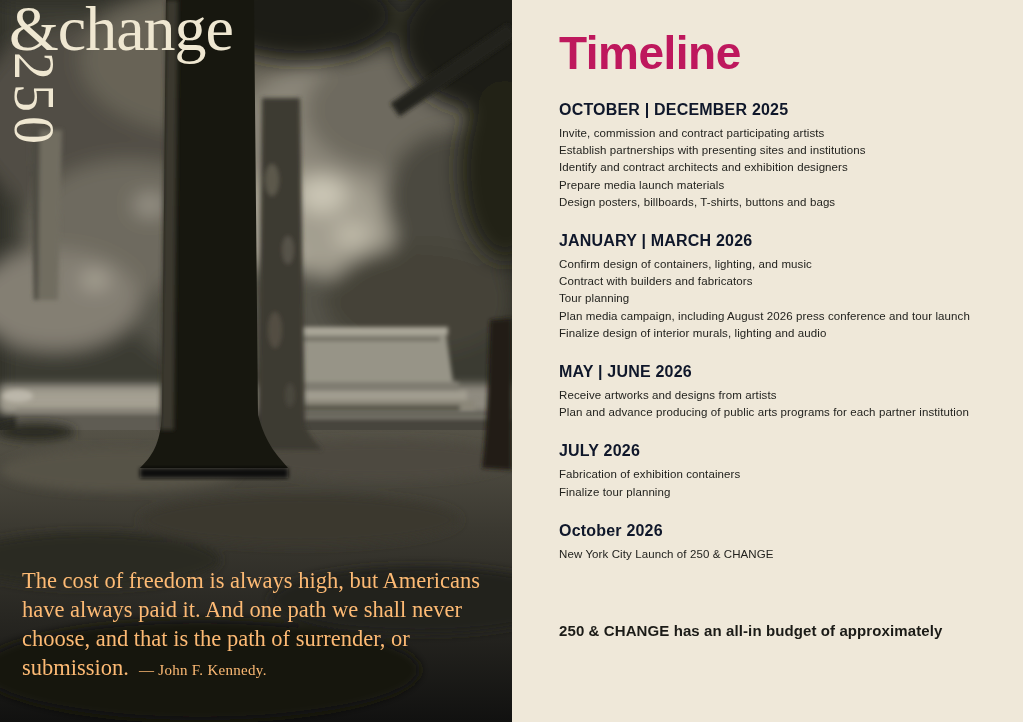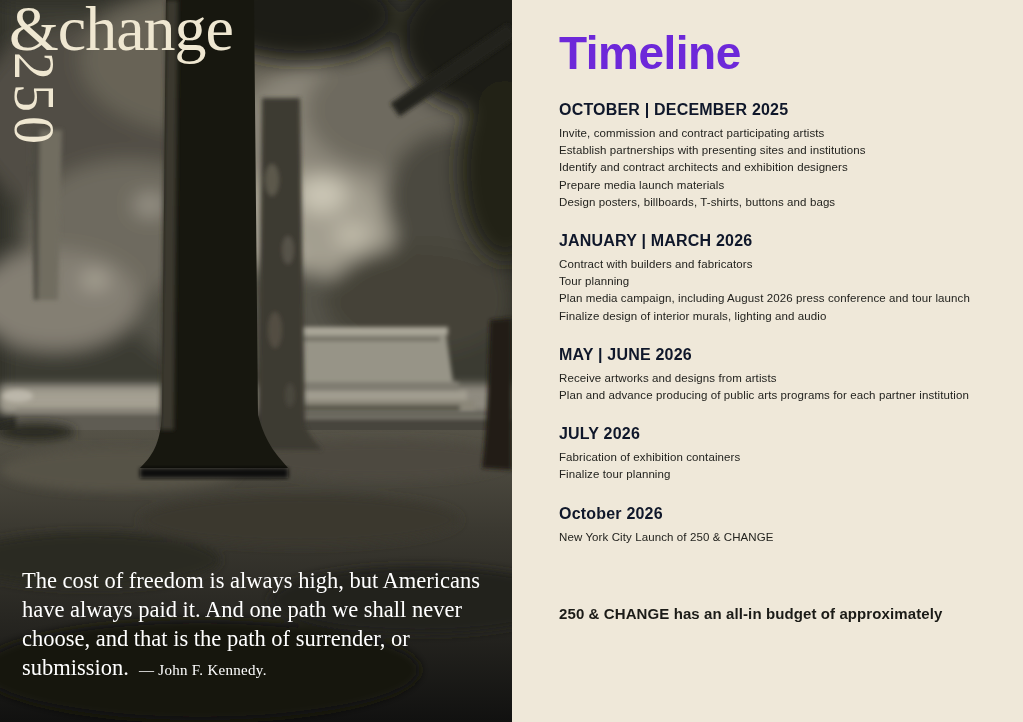--- a/index.html
+++ b/index.html
@@ -11,29 +11,29 @@
   .photo-panel{position:relative;width:512px;height:722px;background:#26261F;overflow:hidden;flex:0 0 512px;}
   .photo-panel svg.photo{position:absolute;inset:0;display:block;}
 
   .brand{position:absolute;top:0;left:0;color:#EFE7D1;}
   .brand-word{position:absolute;left:9px;top:-8px;
       font-family:"Liberation Serif",serif;font-size:64px;font-weight:400;
       letter-spacing:-1px;white-space:nowrap;}
   .brand-num{position:absolute;left:63px;top:52px;transform-origin:0 0;transform:rotate(90deg);
       font-family:"Liberation Serif",serif;font-size:56px;letter-spacing:4px;white-space:nowrap;line-height:58px;}
 
-  .quote{position:absolute;left:22px;top:566px;width:478px;color:#ffffff;
+  .quote{position:absolute;left:22px;top:566px;width:478px;color:#fdba74;
       font-family:"Liberation Serif",serif;font-size:22.5px;line-height:29px;}
   .quote-attr{font-size:15px;letter-spacing:.3px;padding-left:10px;}
 
   
   .content-panel{width:511px;height:722px;background:#EFE8D9;box-sizing:border-box;
       padding:26px 30px 0 47px;color:#21211D;}
   .page-title{font-size:46px;font-weight:700;letter-spacing:-.5px;line-height:54px;
-      color:#6d28d9;margin:0;}
+      color:#be185d;margin:0;}
   .t-sections{margin-top:2px;}
   .t-section{margin-top:21px;}
   .t-heading{font-size:16px;font-weight:700;color:#0f172a;letter-spacing:.2px;line-height:18px;margin-bottom:6px;}
   .t-item{font-size:11.5px;line-height:17.2px;color:#23231F;letter-spacing:.1px;}
   .budget{margin-top:54px;font-size:15px;font-weight:700;color:#1B1B17;line-height:28px;letter-spacing:.1px;}
 </style>
 </head>
 <body>
 
 <div class="page">
@@ -171,20 +171,21 @@
             <div class="t-item">Establish partnerships with presenting sites and institutions</div>
             <div class="t-item">Identify and contract architects and exhibition designers</div>
             <div class="t-item">Prepare media launch materials</div>
             <div class="t-item">Design posters, billboards, T-shirts, buttons and bags</div>
           </div>
   </div>
 
   <div class="t-section">
     <div class="t-heading">JANUARY | MARCH 2026</div>
     <div class="t-items">
+            <div class="t-item">Confirm design of containers, lighting, and music</div>
             <div class="t-item">Contract with builders and fabricators</div>
             <div class="t-item">Tour planning</div>
             <div class="t-item">Plan media campaign, including August 2026 press conference and tour launch</div>
             <div class="t-item">Finalize design of interior murals, lighting and audio</div>
           </div>
   </div>
 
   <div class="t-section">
     <div class="t-heading">MAY | JUNE 2026</div>
     <div class="t-items">

